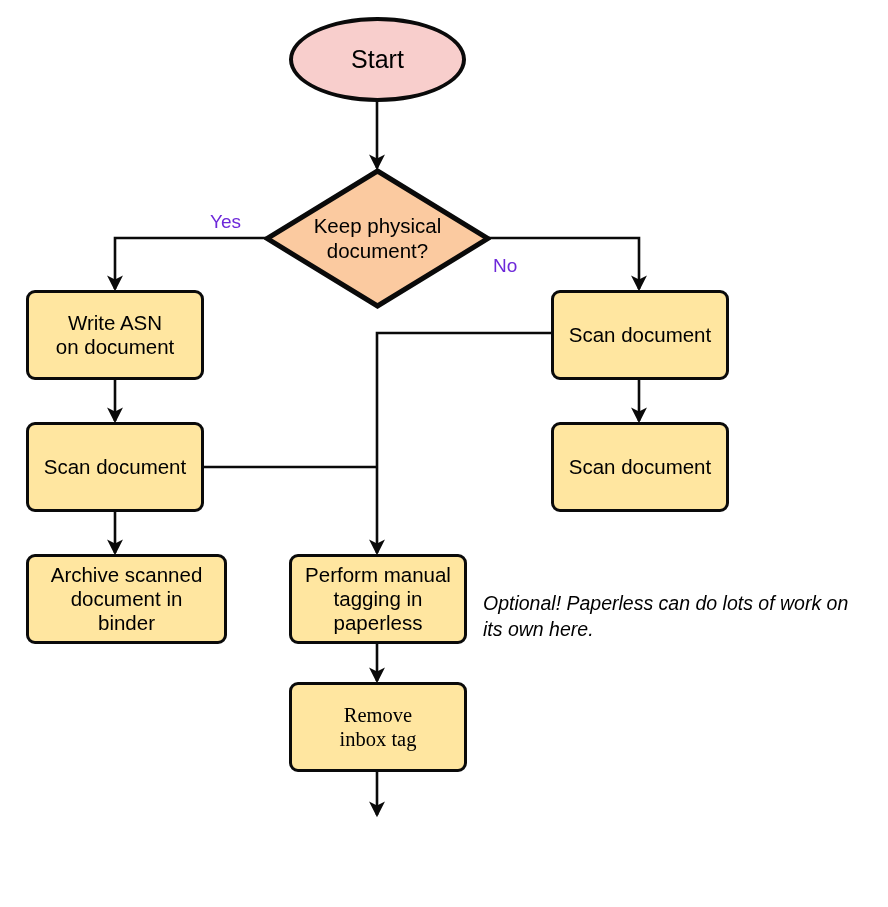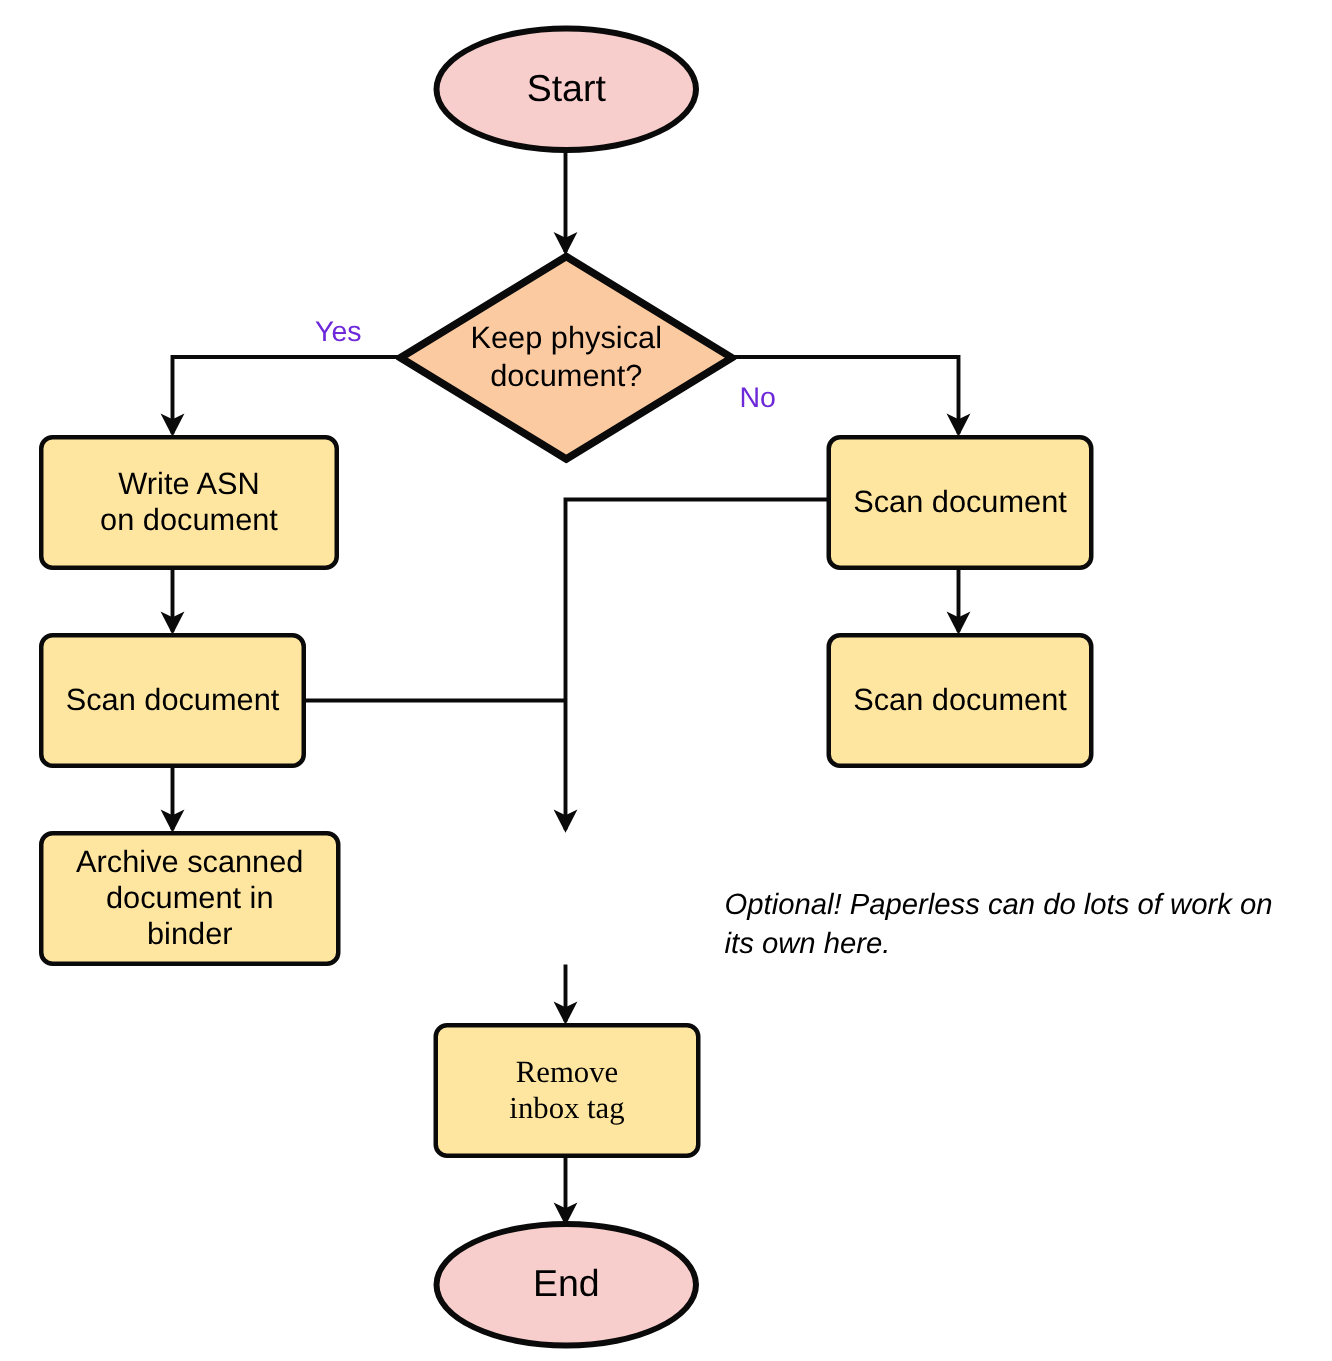--- a/index.html
+++ b/index.html
@@ -129,21 +129,21 @@
   </div>
 
   <div class="node decision" style="left:264px; top:168px; width:227px; height:141px;">
     <svg class="dia-shape" viewBox="0 0 227 141" preserveAspectRatio="none">
       <polygon points="113.5,3 224,70.5 113.5,138 3,70.5" fill="#fbcaa0" stroke="#0a0a0a" stroke-width="5" stroke-linejoin="miter" vector-effect="non-scaling-stroke"></polygon>
     </svg>
     <span class="dia-label">Keep physical
 document?</span>
   </div>
 
-  <div class="node process" style="left:26px; top:290px; width:200px; height:90px; background:#ffe6a0;">
+  <div class="node process" style="left:26px; top:290px; width:178px; height:90px; background:#ffe6a0;">
     <span>Write ASN
 on document</span>
   </div>
 
   <div class="node process" style="left:26px; top:422px; width:178px; height:90px; background:#ffe6a0;">
     <span>Scan document</span>
   </div>
 
   <div class="node process" style="left:26px; top:554px; width:201px; height:90px; background:#ffe6a0;">
     <span>Archive scanned
@@ -152,29 +152,31 @@
   </div>
 
   <div class="node process" style="left:551px; top:290px; width:178px; height:90px; background:#ffe6a0;">
     <span>Scan document</span>
   </div>
 
   <div class="node process" style="left:551px; top:422px; width:178px; height:90px; background:#ffe6a0;">
     <span>Scan document</span>
   </div>
 
+  <div class="node process" style="left:289px; top:554px; width:178px; height:90px; background:#ffe6a0;">
+    <span>Perform manual
+tagging in
+paperless</span>
+  </div>
 
   <div class="node process" style="left:289px; top:682px; width:178px; height:90px; background:#ffe6a0;font-family:Liberation Serif, serif;">
     <span>Remove
 inbox tag</span>
   </div>
 
-  <div class="node terminator" style="left:289px; top:814px; width:177px; height:85px; background:#f8cecc;">
-    <span>End</span>
-  </div>
 
   <div class="edge-label" style="left:210px; top:211px;">Yes</div>
 
   <div class="edge-label" style="left:493px; top:211px;margin-top:44px;">No</div>
 
   <div class="annotation" style="left:483px; top:591px; width:412px;">Optional! Paperless can do lots of work on
 its own here.</div>
 
 </div>
 

